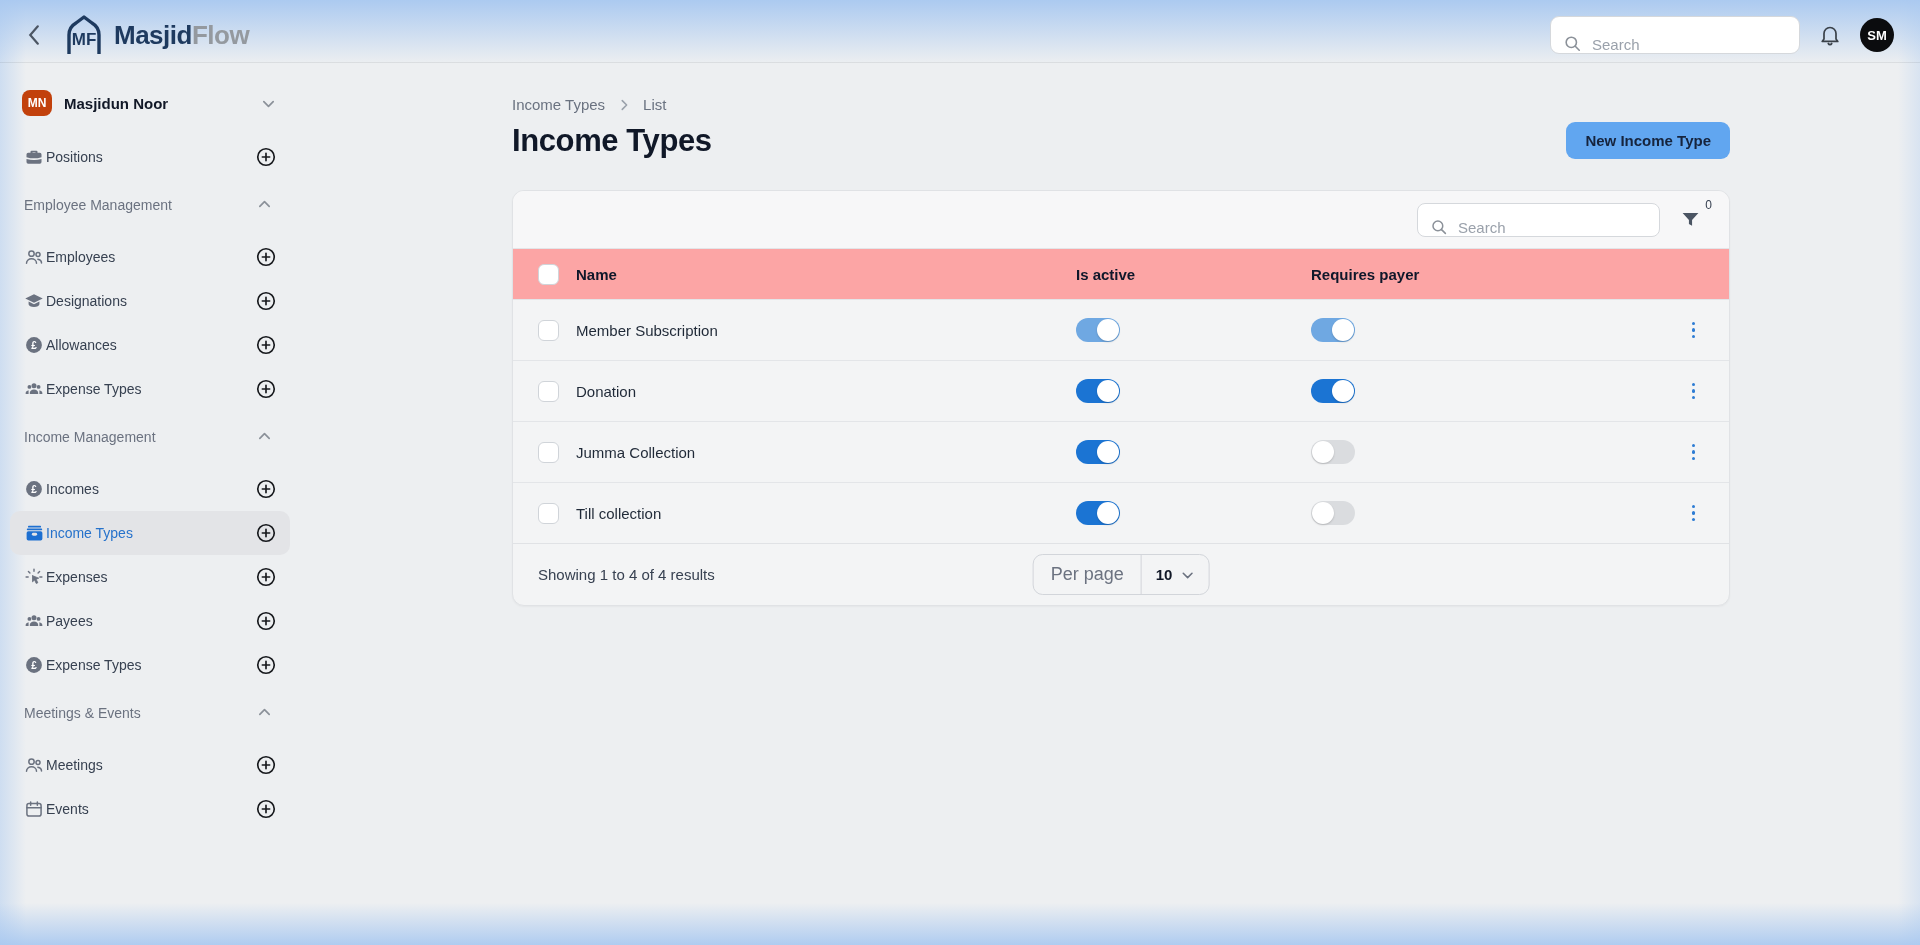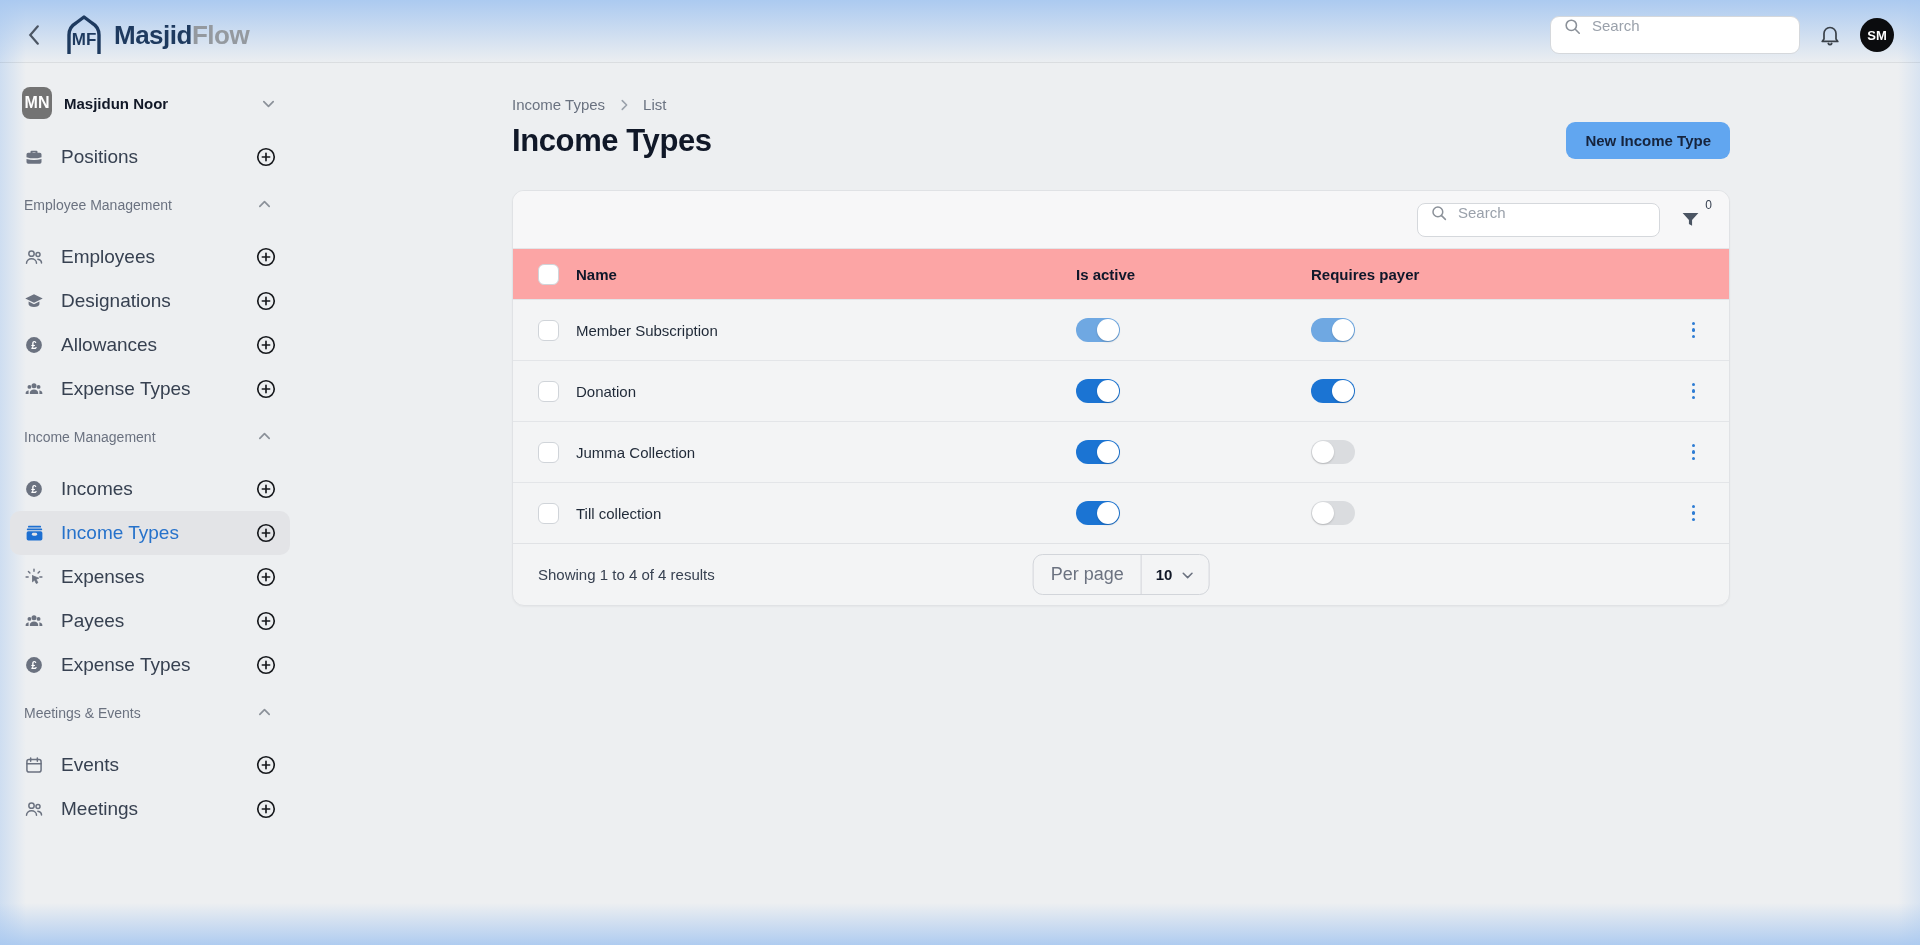--- a/index.html
+++ b/index.html
@@ -17,39 +17,39 @@
   svg { display:block; }
 
   
   .app-header { height:63px; display:flex; align-items:center; padding:8px 26px 0 18px; border-bottom:1px solid rgba(0,0,0,.07); }
   .back-btn { width:30px; height:30px; display:flex; align-items:center; justify-content:center; color:#4b5563; cursor:pointer; }
   .brand { display:flex; align-items:center; gap:8px; margin-left:14px; cursor:pointer; }
   .brand-text { font-size:26px; font-weight:700; letter-spacing:-0.5px; }
   .brand-text .b1 { color:#1e3a5f; }
   .brand-text .b2 { color:#94999f; font-weight:700; }
   .header-right { margin-left:auto; display:flex; align-items:center; gap:18px; }
-  .search-box { display:flex; align-items:flex-start; gap:10px; background:#fff; border:1px solid #d5d8dc; border-radius:9px; height:38px; width:250px; padding:0 12px; }
+  .search-box { display:flex; align-items:flex-end; gap:10px; background:#fff; border:1px solid #d5d8dc; border-radius:9px; height:38px; width:250px; padding:0 12px; }
   .search-box input { border:none; outline:none; background:transparent; font-size:15px; color:#374151; width:100%; font-family:inherit; }
   .search-box input::placeholder { color:#9aa1ab; }
   .bell { color:#3a4149; cursor:pointer; }
   .avatar { width:34px; height:34px; border-radius:50%; background:#0b0c0e; color:#fff; font-size:13px; font-weight:700; display:flex; align-items:center; justify-content:center; cursor:pointer; }
 
   
   .layout { display:flex; height:882px; }
 
   
   .sidebar { width:300px; flex:none; padding:18px 10px 0 10px; }
   .org-row { display:flex; align-items:center; gap:12px; padding:0 14px 0 12px; height:44px; cursor:pointer; }
-  .org-avatar { width:30px; height:32px; border-radius:8px; background:#737373; color:#fff; font-size:16px; font-weight:700; display:flex; align-items:center; justify-content:center; }
+  .org-avatar { width:30px; height:26px; border-radius:8px; background:#c2410c; color:#fff; font-size:12px; font-weight:700; display:flex; align-items:center; justify-content:center; }
   .org-name { font-size:15px; font-weight:700; color:#111827; flex:1; }
   .org-chevron { color:#8b9199; }
   .nav-group { margin-top:10px; }
   .nav-item { display:flex; align-items:center; height:44px; padding:0 13px 0 14px; border-radius:10px; cursor:pointer; }
   .nav-icon { width:22px; color:#6b7280; flex:none; }
-  .nav-label { font-size:19px; color:#374151; margin-left:15px; flex:1; }
+  .nav-label { font-size:14px; color:#374151; flex:1; }
   .nav-plus { color:#16181c; flex:none; cursor:pointer; }
   .nav-item.active { background:#e3e4e7; }
   .nav-item.active .nav-icon { color:#1d6fd1; }
   .nav-item.active .nav-label { color:#2672cb; }
   .section-head { display:flex; align-items:flex-start; padding:0 18px 0 14px; height:38px; margin-top:18px; cursor:pointer; }
   .section-label { font-size:14px; color:#6b7280; flex:1; }
   .section-chevron { color:#8b9199; }
 
   
   .main { margin-left:212px; width:1218px; flex:none; }
@@ -348,44 +348,44 @@
       <span class="section-label">Meetings &amp; Events</span>
       <span class="section-chevron">
         <svg width="15" height="15" viewBox="0 0 16 16">
                 <path d="M3 10 L8 5 L13 10" fill="none" stroke="currentColor" stroke-width="1.8" stroke-linecap="round" stroke-linejoin="round"></path>
               </svg>
       </span>
     </div>
     <div class="section-items">
   <div class="nav-item">
     <span class="nav-icon">
-                <svg width="20" height="20" viewBox="0 0 24 24" fill="none" stroke="currentColor" stroke-width="1.8" stroke-linecap="round">
-                  <rect x="3.5" y="5.5" width="17" height="15" rx="2.5"></rect>
-                  <path d="M8 3.5v4M16 3.5v4M3.5 10.5h17"></path>
-                </svg>
-              </span>
-    <span class="nav-label">Events</span>
-    <span class="nav-plus">
-      <svg width="22" height="22" viewBox="0 0 24 24">
-                  <circle cx="12" cy="12" r="9" fill="none" stroke="currentColor" stroke-width="1.8"></circle>
-                  <path d="M12 8v8M8 12h8" stroke="currentColor" stroke-width="1.8" stroke-linecap="round"></path>
-                </svg>
-    </span>
-  </div>
-
-  <div class="nav-item">
-    <span class="nav-icon">
                 <svg width="20" height="20" viewBox="0 0 24 24" fill="none" stroke="currentColor" stroke-width="1.8" stroke-linecap="round" stroke-linejoin="round">
                   <circle cx="9" cy="8" r="3.2"></circle>
                   <path d="M3 19.5c0-3.2 2.8-5.3 6-5.3s6 2.1 6 5.3"></path>
                   <circle cx="16.8" cy="9" r="2.4"></circle>
                   <path d="M16.6 14.6c2.4.4 4.4 2.1 4.4 4.6"></path>
                 </svg>
               </span>
     <span class="nav-label">Meetings</span>
+    <span class="nav-plus">
+      <svg width="22" height="22" viewBox="0 0 24 24">
+                  <circle cx="12" cy="12" r="9" fill="none" stroke="currentColor" stroke-width="1.8"></circle>
+                  <path d="M12 8v8M8 12h8" stroke="currentColor" stroke-width="1.8" stroke-linecap="round"></path>
+                </svg>
+    </span>
+  </div>
+
+  <div class="nav-item">
+    <span class="nav-icon">
+                <svg width="20" height="20" viewBox="0 0 24 24" fill="none" stroke="currentColor" stroke-width="1.8" stroke-linecap="round">
+                  <rect x="3.5" y="5.5" width="17" height="15" rx="2.5"></rect>
+                  <path d="M8 3.5v4M16 3.5v4M3.5 10.5h17"></path>
+                </svg>
+              </span>
+    <span class="nav-label">Events</span>
     <span class="nav-plus">
       <svg width="22" height="22" viewBox="0 0 24 24">
                   <circle cx="12" cy="12" r="9" fill="none" stroke="currentColor" stroke-width="1.8"></circle>
                   <path d="M12 8v8M8 12h8" stroke="currentColor" stroke-width="1.8" stroke-linecap="round"></path>
                 </svg>
     </span>
   </div>
 </div>
   </div>
 </div>

